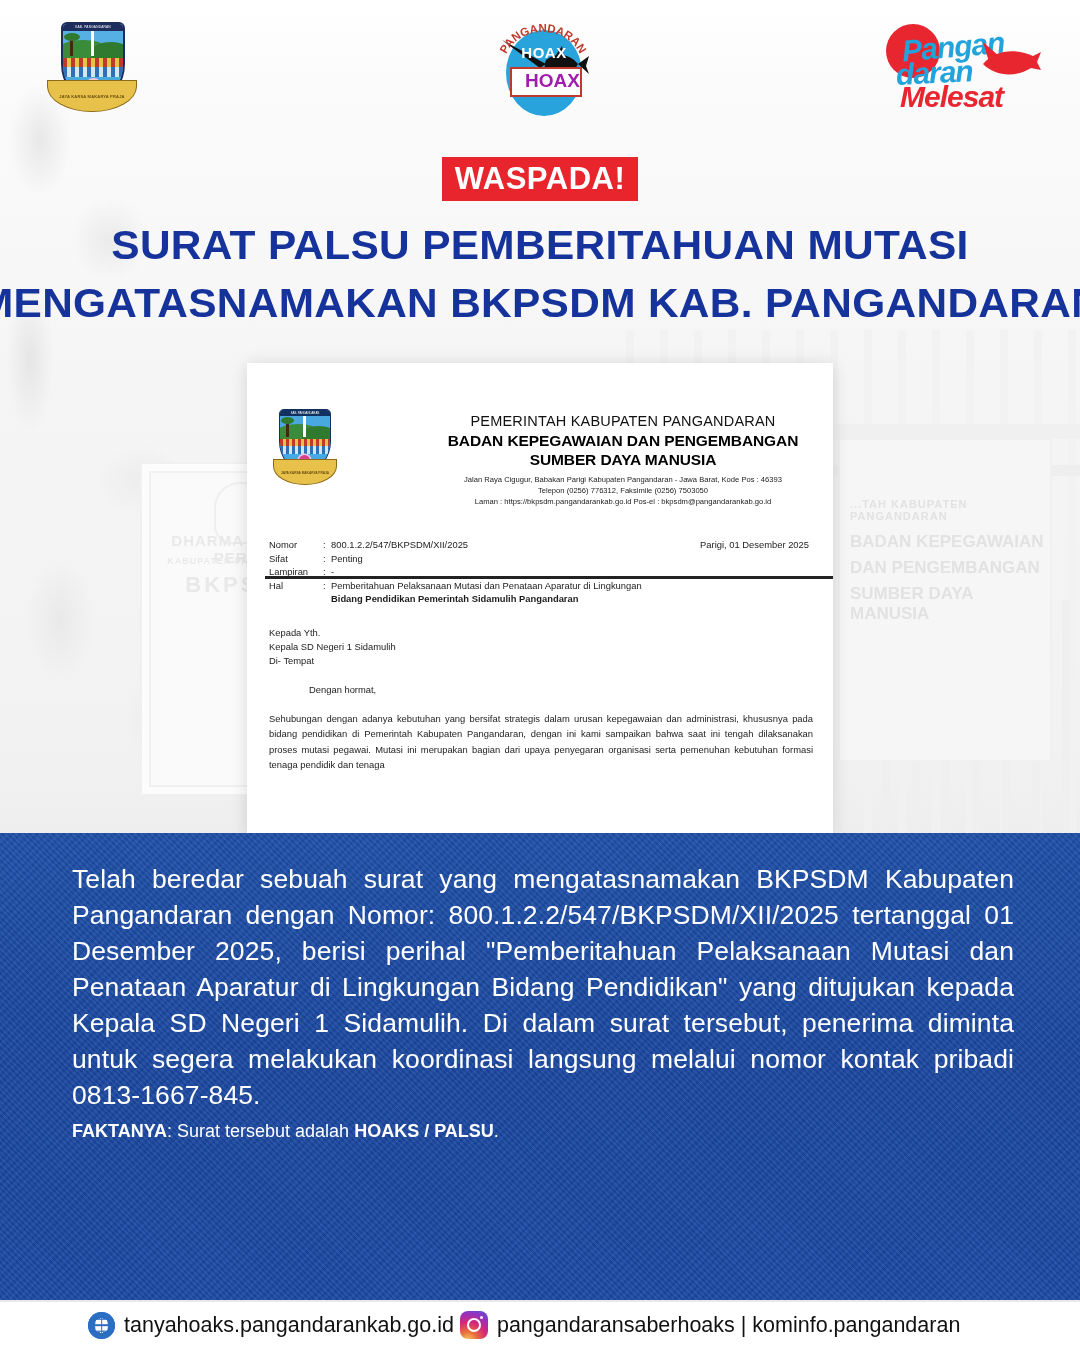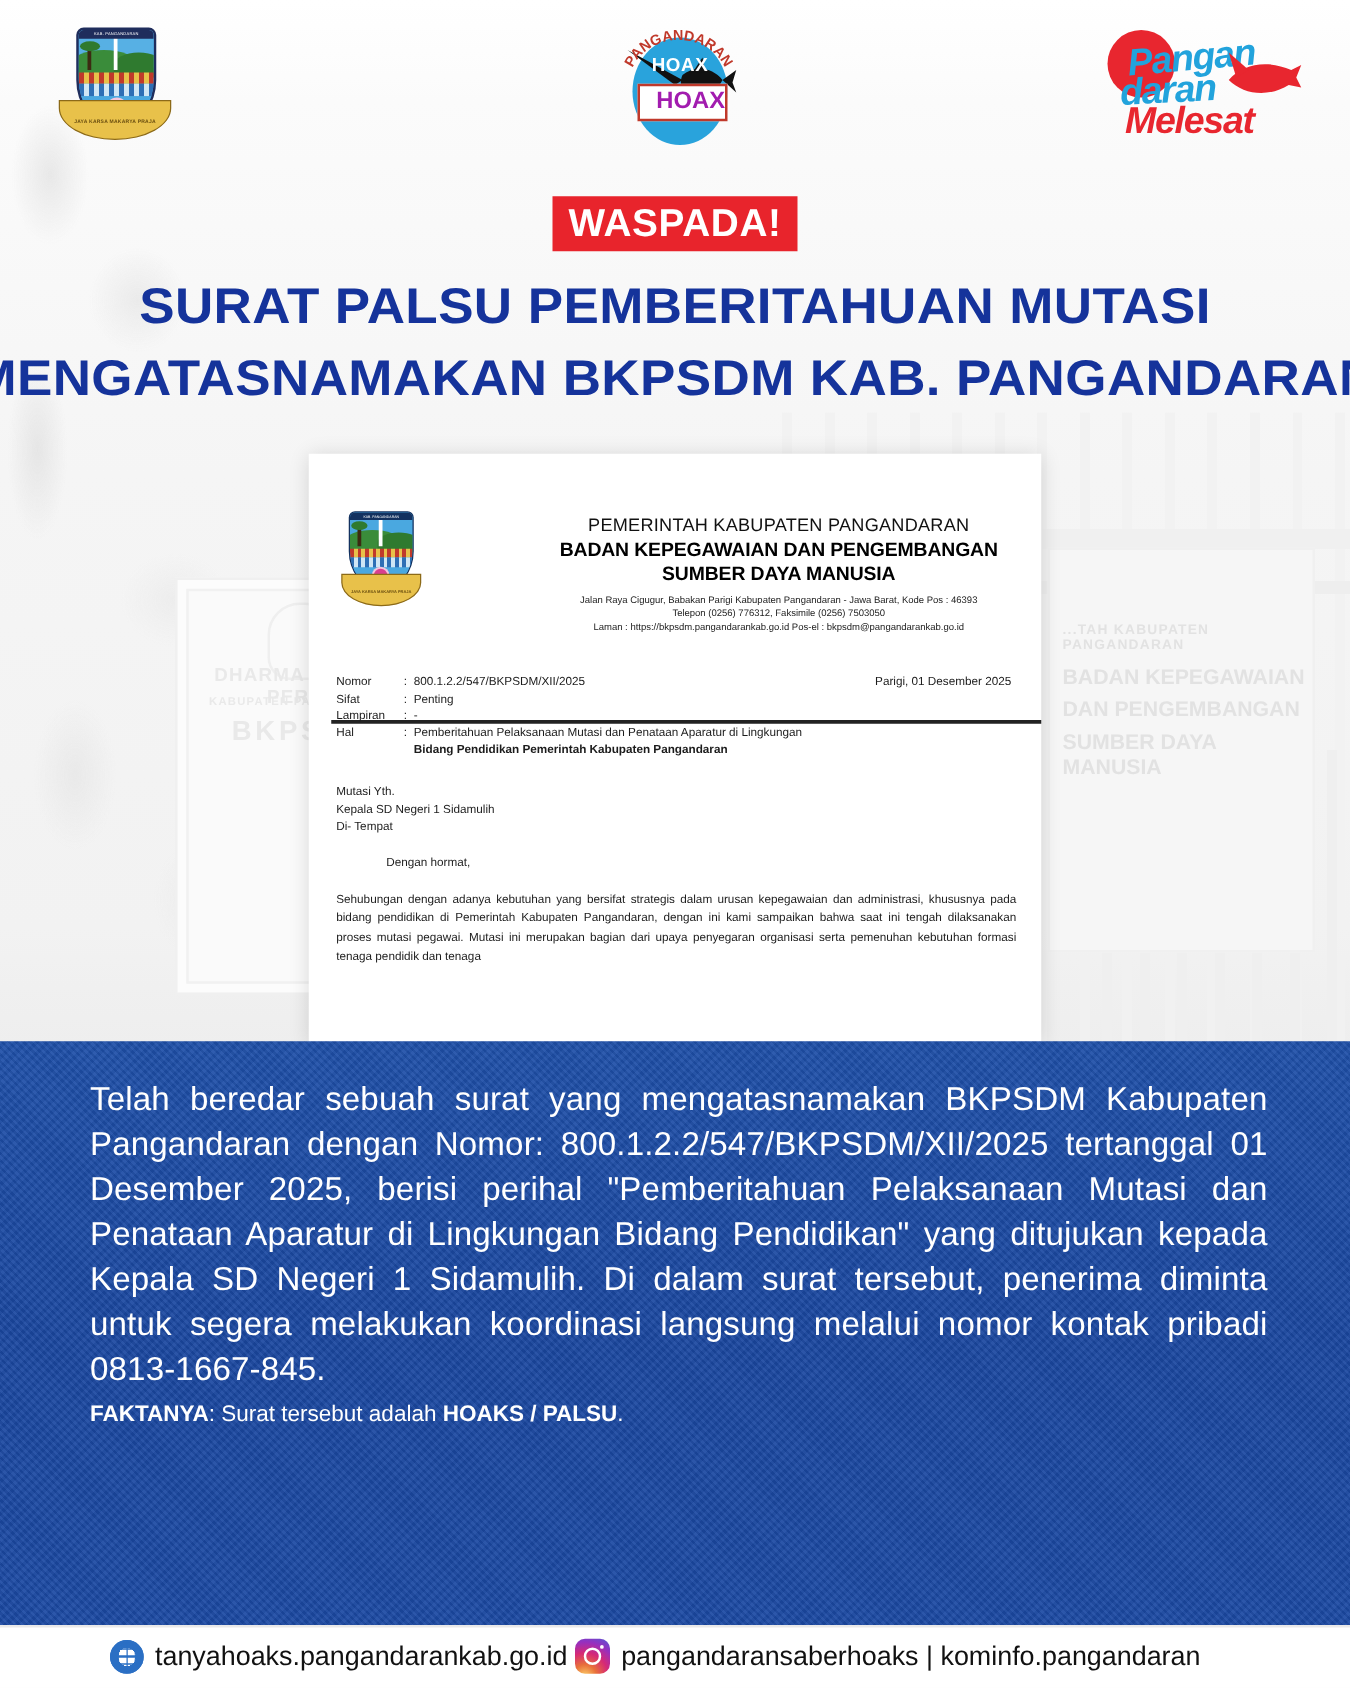--- a/index.html
+++ b/index.html
@@ -366,27 +366,27 @@
         <div class="mrow">
           <div class="mlab">Lampiran</div>
           <div class="mcol">:</div>
           <div class="mval">-</div>
         </div>
         <div class="mrow">
           <div class="mlab">Hal</div>
           <div class="mcol">:</div>
           <div class="mval">
             <div style="font-weight:400">Pemberitahuan Pelaksanaan Mutasi dan Penataan Aparatur di Lingkungan</div>
-            <div style="font-weight:600">Bidang Pendidikan Pemerintah Kabupaten Pangandaran</div>
+            <div style="font-weight:600">Bidang Pendidikan Pemerintah Sidamulih Pangandaran</div>
           </div>
         </div>
       </div>
 
       <div class="kepada">
-        <div>Mutasi Yth.</div>
+        <div>Kepada Yth.</div>
         <div>Kepala SD Negeri 1 Sidamulih</div>
         <div>Di- Tempat</div>
       </div>
 
       <div class="hormat">Dengan hormat,</div>
       <div class="para">Sehubungan dengan adanya kebutuhan yang bersifat strategis dalam urusan kepegawaian dan administrasi, khususnya pada bidang pendidikan di Pemerintah Kabupaten Pangandaran, dengan ini kami sampaikan bahwa saat ini tengah dilaksanakan proses mutasi pegawai. Mutasi ini merupakan bagian dari upaya penyegaran organisasi serta pemenuhan kebutuhan formasi tenaga pendidik dan tenaga</div>
     </div>
   </div>
 
   <div class="blue">

